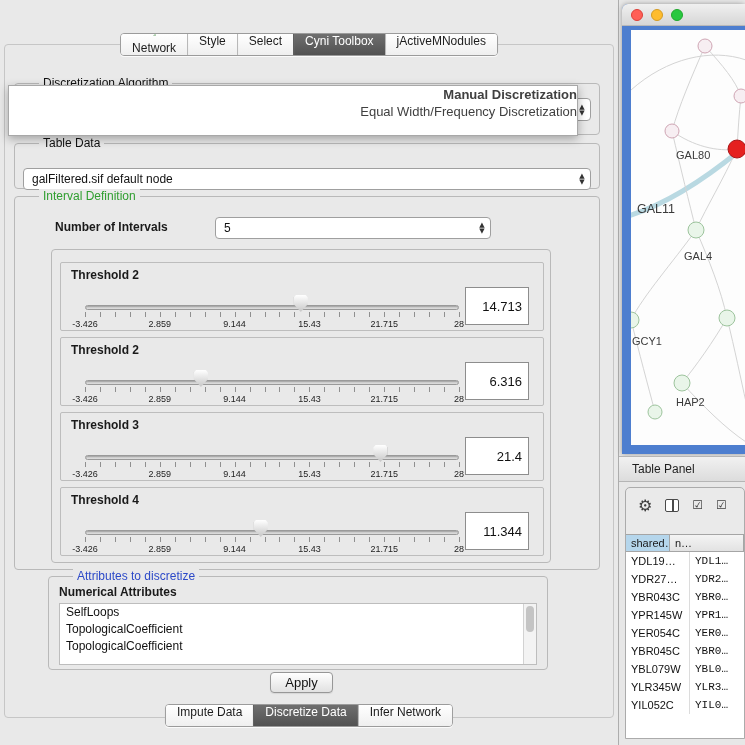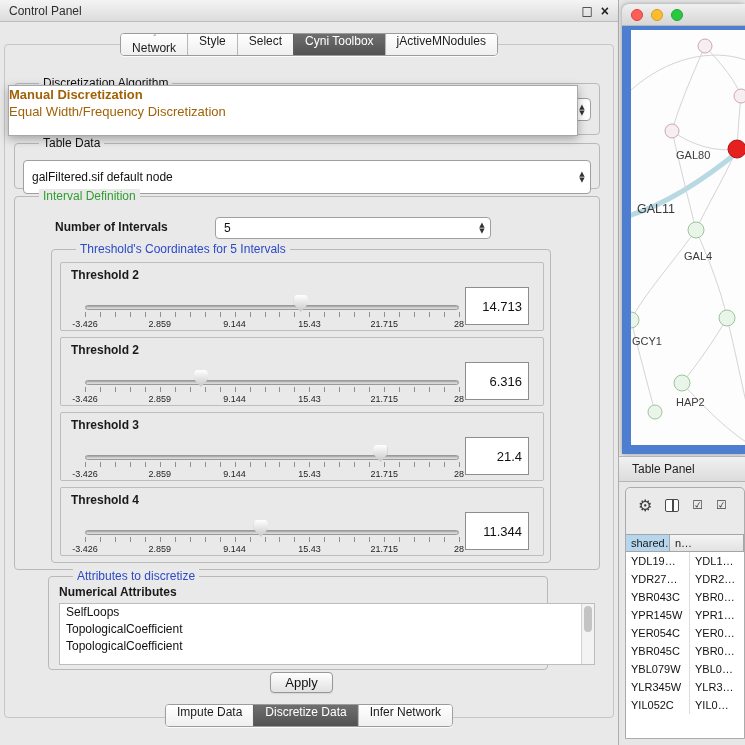--- a/index.html
+++ b/index.html
@@ -38,25 +38,25 @@
   .combo-text{flex:1;padding-left:8px;font-size:12px;white-space:nowrap;overflow:hidden;color:#111;}
   .combo-arrows{width:16px;display:flex;flex-direction:column;align-items:center;justify-content:center;
                 font-size:7px;line-height:6px;color:#333;font-family:"DejaVu Sans",sans-serif;}
 
   .algo-group{left:14px;top:83px;width:586px;height:52px;}
   .algo-combo{left:8px;top:14px;right:8px;height:23px;}
 
   .algo-popup{position:absolute;left:8px;top:85px;width:570px;height:51px;background:#fff;border:1px solid #a8a8a8;
               box-shadow:0 3px 9px rgba(0,0,0,.30);z-index:20;}
   .popup-placeholder{height:17px;text-align:center;color:#b9b9b9;font-size:13px;line-height:17px;}
-  .popup-opt{height:17px;font-size:13px;line-height:17px;color:#a16207;}
+  .popup-opt{height:17px;font-size:13px;line-height:17px;color:#404040;text-align:right;}
   .popup-opt.bold{font-weight:bold;}
 
   .tabledata-group{left:14px;top:143px;width:586px;height:46px;}
-  .tabledata-combo{left:8px;top:16px;right:8px;height:34px;align-items:center;}
+  .tabledata-combo{left:8px;top:24px;right:8px;height:22px;align-items:center;}
 
   .interval-group{left:14px;top:196px;width:586px;height:374px;}
   .noi-label{position:absolute;left:40px;top:23px;font-weight:bold;font-size:12px;}
   .noi-combo{left:200px;top:20px;width:276px;height:22px;}
 
   .thresholds-group{left:36px;top:52px;width:500px;height:314px;}
 
   .tpanel{position:absolute;left:8px;width:484px;height:69px;border:1px solid #bdbdbd;border-radius:2px;background:#e9e9e9;}
   .t0{top:12px}.t1{top:87px}.t2{top:162px}.t3{top:237px}
   .tpanel-label{position:absolute;left:10px;top:5px;font-weight:bold;font-size:12px;}
@@ -69,21 +69,21 @@
          filter:drop-shadow(0 0 1px #777);}
   .ticks{position:absolute;left:0;top:49px;width:375px;height:5px;
          background-image:repeating-linear-gradient(90deg,#8f8f8f 0,#8f8f8f 1px,transparent 1px,transparent 14.96px);}
   .scale{position:absolute;left:0;top:56px;width:374px;height:10px;}
   .scale span{position:absolute;transform:translateX(-50%);font-size:9px;color:#222;white-space:nowrap;}
   .valuebox{position:absolute;left:404px;top:24px;width:64px;height:38px;background:#fff;border:1px solid #8d8d8d;
             display:flex;align-items:center;justify-content:flex-end;padding-right:6px;font-size:13px;color:#111;}
 
   .attr-group{left:48px;top:576px;width:500px;height:94px;padding-left:24px;}
   .attr-subtitle{position:absolute;left:10px;top:8px;font-weight:bold;font-size:12px;}
-  .attr-list{position:absolute;left:10px;top:26px;width:536px;height:62px;background:#fff;border:1px solid #bdbdbd;overflow:hidden;}
+  .attr-list{position:absolute;left:10px;top:26px;width:478px;height:62px;background:#fff;border:1px solid #bdbdbd;overflow:hidden;}
   .attr-item{font-size:12px;line-height:17px;padding-left:6px;color:#111;}
   .attr-scroll{position:absolute;right:0;top:0;bottom:0;width:13px;background:#f3f3f3;border-left:1px solid #d2d2d2;}
   .attr-thumb{position:absolute;left:2px;right:2px;top:2px;height:26px;background:#c4c4c4;border-radius:5px;}
 
   .apply-btn{position:absolute;left:270px;top:672px;width:63px;height:21px;background:linear-gradient(#ffffff,#e1e1e1);
              border:1px solid #979797;border-radius:4px;font-size:13px;font-family:"Liberation Sans",sans-serif;
              display:flex;align-items:center;justify-content:center;box-shadow:0 1px 1px rgba(0,0,0,.08);color:#111;}
 
   
   .net-window{position:absolute;left:622px;top:4px;width:124px;height:450px;background:#4d7ecf;
@@ -113,35 +113,28 @@
   .check-icon{font-size:12px;color:#3f3f3f;font-family:"DejaVu Sans",sans-serif;}
   .tw-header{position:absolute;left:0;top:46px;right:0;height:18px;display:flex;
              border-top:1px solid #a5a5a5;border-bottom:1px solid #a5a5a5;}
   .th{font-size:11px;line-height:16px;padding-left:5px;border-right:1px solid #a5a5a5;white-space:nowrap;overflow:hidden;}
   .th.c0{width:44px;background:#b5d6ec;}
   .th.c1{flex:1;background:linear-gradient(#f4f4f4,#e2e2e2);}
   .tw-body{position:absolute;left:0;top:64px;right:0;bottom:0;background:#fff;}
   .trow{display:flex;height:18px;}
   .tcell{font-size:11px;line-height:18px;padding-left:5px;white-space:nowrap;overflow:hidden;color:#111;}
   .tcell.c0{width:64px;border-right:1px solid #dcdcdc;}
-  .tcell.c1{flex:1;}
+  .tcell.c1{flex:1;font-family:Liberation Mono, monospace;}
 </style>
 </head>
 <body>
 
 <div class="screen">
 
   <section class="control-panel">
-    <header class="cp-titlebar">
-      <span class="cp-title">Control Panel</span>
-      <span class="cp-winicons">
-        <span class="icon-min">□</span>
-        <span class="icon-close">×</span>
-      </span>
-    </header>
 
     <div class="inner-panel"></div>
 
     <nav class="segctrl tabs-top">
       <div class="seg">
         <svg width="13" height="12" viewBox="0 0 13 12">
           <path d="M3 9 L9.5 2.8 M3 9 L10.5 9" stroke="#8aa58a" stroke-width="1" fill="none"></path>
           <circle cx="3" cy="9" r="2.2" fill="#54b054" stroke="#377a37"></circle>
           <circle cx="9.5" cy="2.8" r="2.2" fill="#54b054" stroke="#377a37"></circle>
           <circle cx="10.5" cy="9" r="2.2" fill="#54b054" stroke="#377a37"></circle>
@@ -194,21 +187,20 @@
       <span class="noi-label">Number of Intervals</span>
       <div class="combo noi-combo">
         <span class="combo-text">5</span>
         <span class="combo-arrows">
             <span>▲</span>
             <span>▼</span>
           </span>
       </div>
 
       <div class="group thresholds-group">
-        <span class="group-title gt-blue">Threshold's Coordinates for 5 Intervals</span>
 
         <div class="tpanel t0">
           <span class="tpanel-label">Threshold 2</span>
           <div class="slider">
             <div class="track"></div>
             <div class="thumb" style="--pos: 57.7%;"></div>
             <div class="ticks"></div>
             <div class="scale">
               <span style="left:0%">-3.426</span>
               <span style="left:20%">2.859</span>

